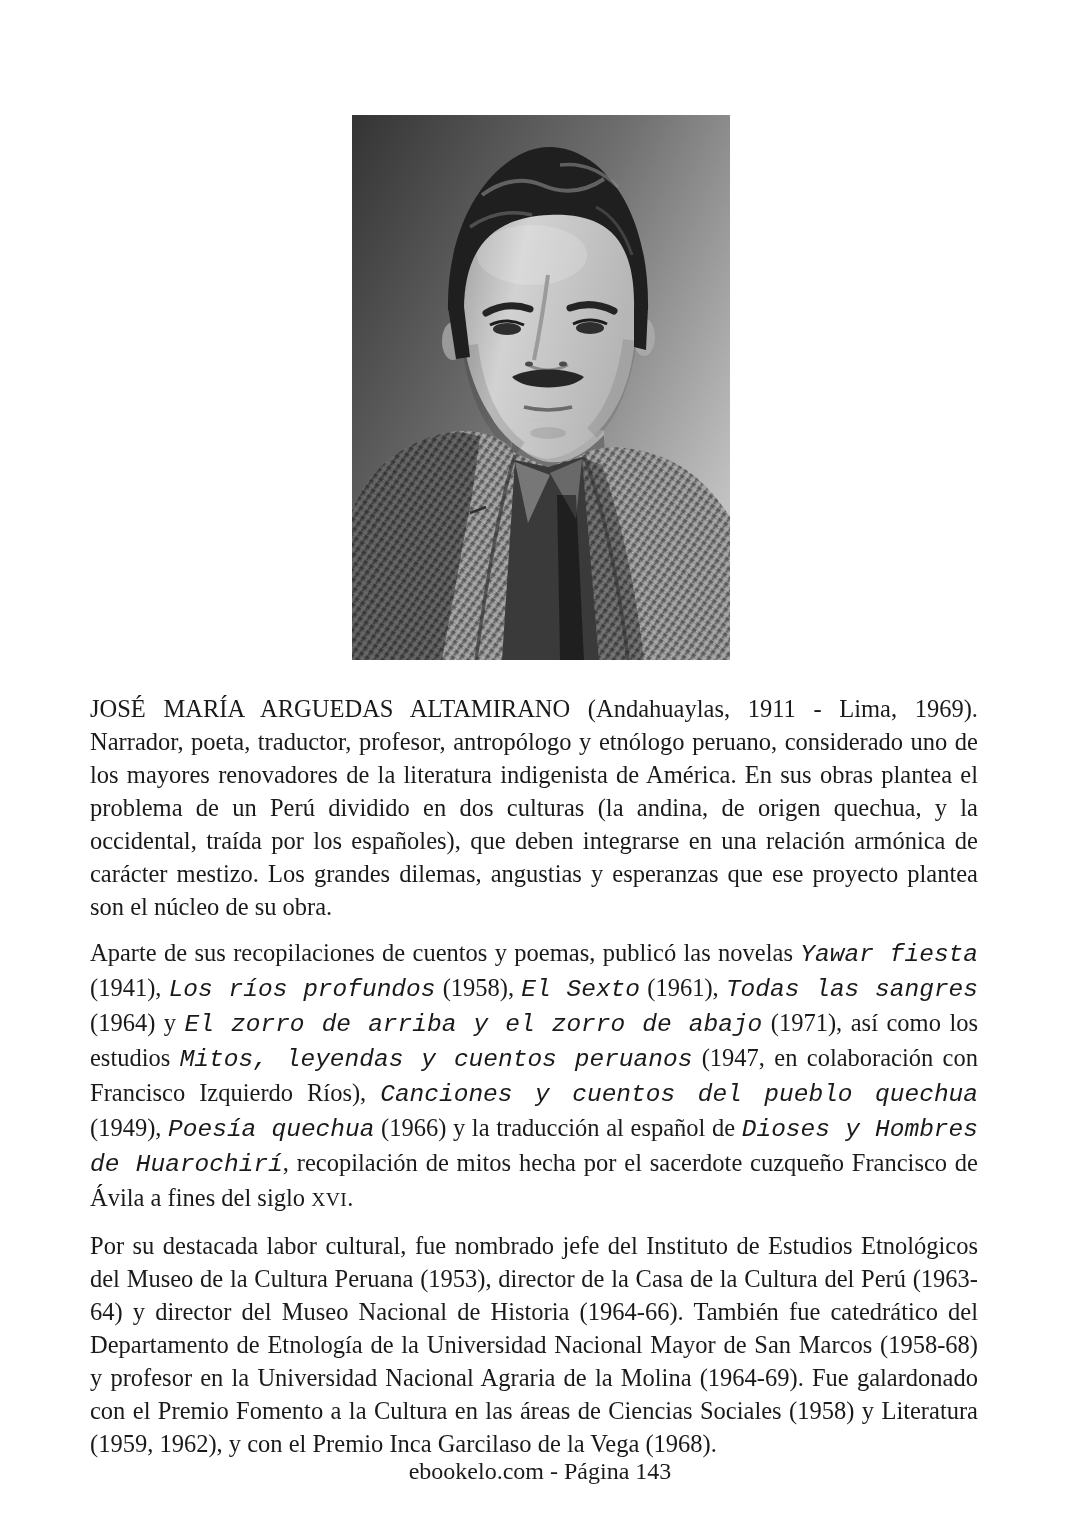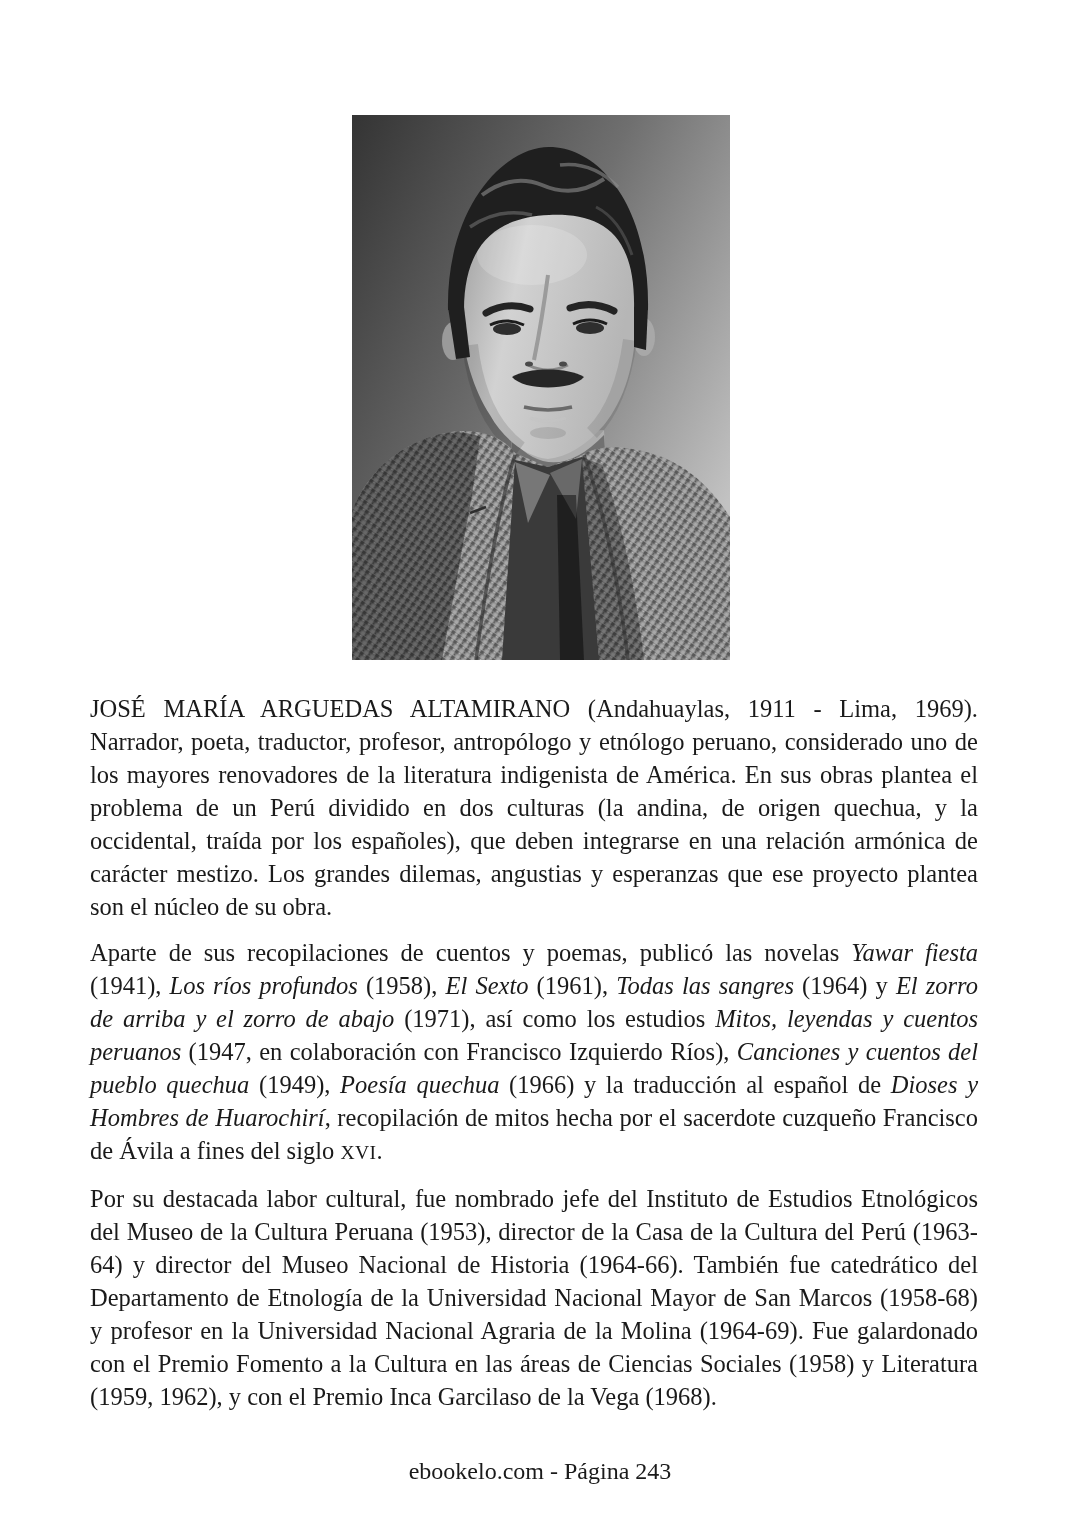--- a/index.html
+++ b/index.html
@@ -18,21 +18,21 @@
     width: 378px; height: 545px; margin: 0;
   }
   .portrait svg { display: block; width: 100%; height: 100%; }
 
   .body-text {
     position: absolute; left: 90px; top: 692px; width: 900px;
     font-size: 24.5px; line-height: 33px;
     text-align: justify;
   }
   .body-text p { margin: 0 12px 13px 0; }
-  .body-text i { font-style: italic; }
+  .body-text i { font-style: italic; font-family: Liberation Mono, monospace; }
   .sc { font-size: 0.8em; letter-spacing: 0.4px; }
 
   .page-footer {
     position: absolute; left: 0; top: 1458px; width: 100%;
     text-align: center; font-size: 24px;
   }
 </style>
 </head>
 <body>
 
@@ -125,16 +125,16 @@
     </svg>
   </figure>
 
   <main class="body-text">
     <p><span>JOSÉ MARÍA ARGUEDAS ALTAMIRANO (Andahuaylas, 1911 - Lima, 1969). Narrador, poeta, traductor, profesor, antropólogo y etnólogo peruano, considerado uno de los mayores renovadores de la literatura indigenista de América. En sus obras plantea el problema de un Perú dividido en dos culturas (la andina, de origen quechua, y la occidental, traída por los españoles), que deben integrarse en una relación armónica de carácter mestizo. Los grandes dilemas, angustias y esperanzas que ese proyecto plantea son el núcleo de su obra.</span></p>
     <p><span>Aparte de sus recopilaciones de cuentos y poemas, publicó las novelas </span><i>Yawar fiesta</i><span> (1941), </span><i>Los ríos profundos</i><span> (1958), </span><i>El Sexto</i><span> (1961), </span><i>Todas las sangres</i><span> (1964) y </span><i>El zorro de arriba y el zorro de abajo</i><span> (1971), así como los estudios </span><i>Mitos, leyendas y cuentos peruanos</i><span> (1947, en colaboración con Francisco Izquierdo Ríos), </span><i>Canciones y cuentos del pueblo quechua</i><span> (1949), </span><i>Poesía quechua</i><span> (1966) y la traducción al español de </span><i>Dioses y Hombres de Huarochirí</i><span>, recopilación de mitos hecha por el sacerdote cuzqueño Francisco de Ávila a fines del siglo </span><span class="sc">XVI</span><span>.</span></p>
     <p><span>Por su destacada labor cultural, fue nombrado jefe del Instituto de Estudios Etnológicos del Museo de la Cultura Peruana (1953), director de la Casa de la Cultura del Perú (1963-64) y director del Museo Nacional de Historia (1964-66). También fue catedrático del Departamento de Etnología de la Universidad Nacional Mayor de San Marcos (1958-68) y profesor en la Universidad Nacional Agraria de la Molina (1964-69). Fue galardonado con el Premio Fomento a la Cultura en las áreas de Ciencias Sociales (1958) y Literatura (1959, 1962), y con el Premio Inca Garcilaso de la Vega (1968).</span></p>
   </main>
 
   <footer class="page-footer">
-    <span>ebookelo.com - Página 243</span>
+    <span>ebookelo.com - Página 143</span>
   </footer>
 
 </div>
 
 </body></html>

